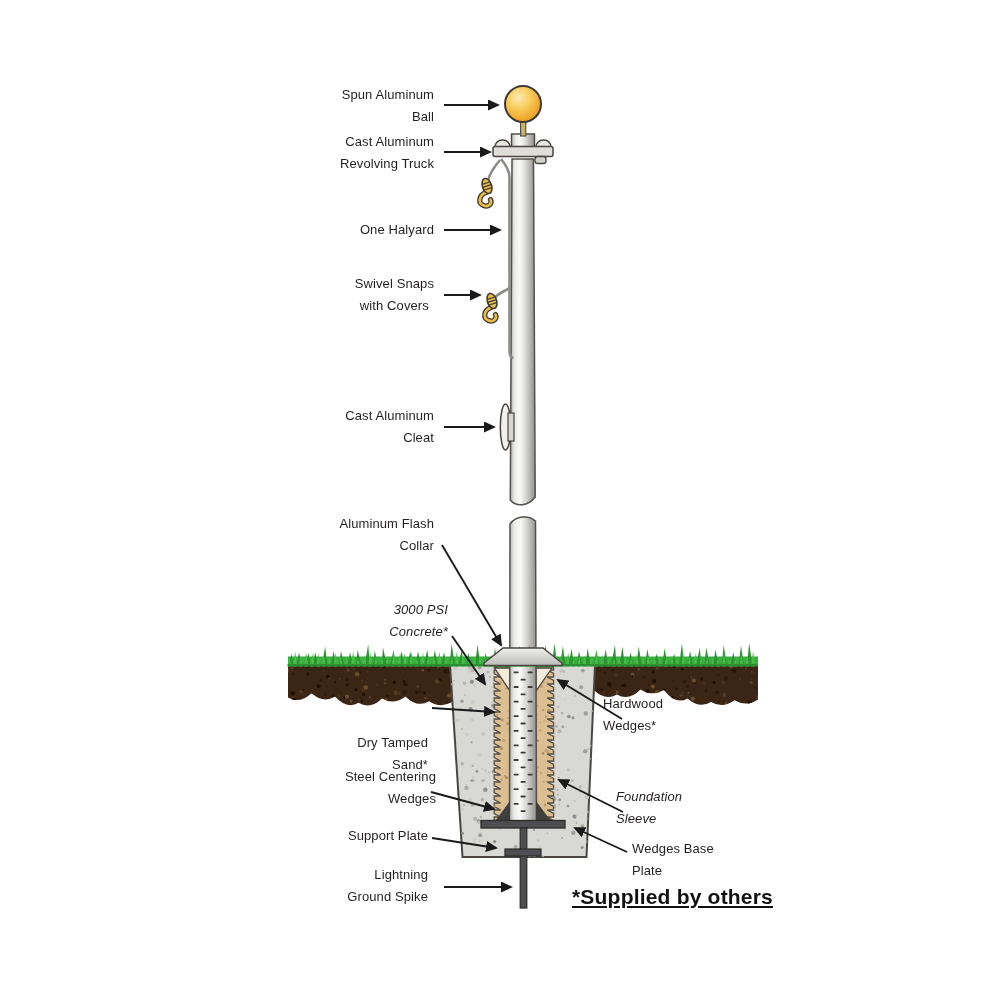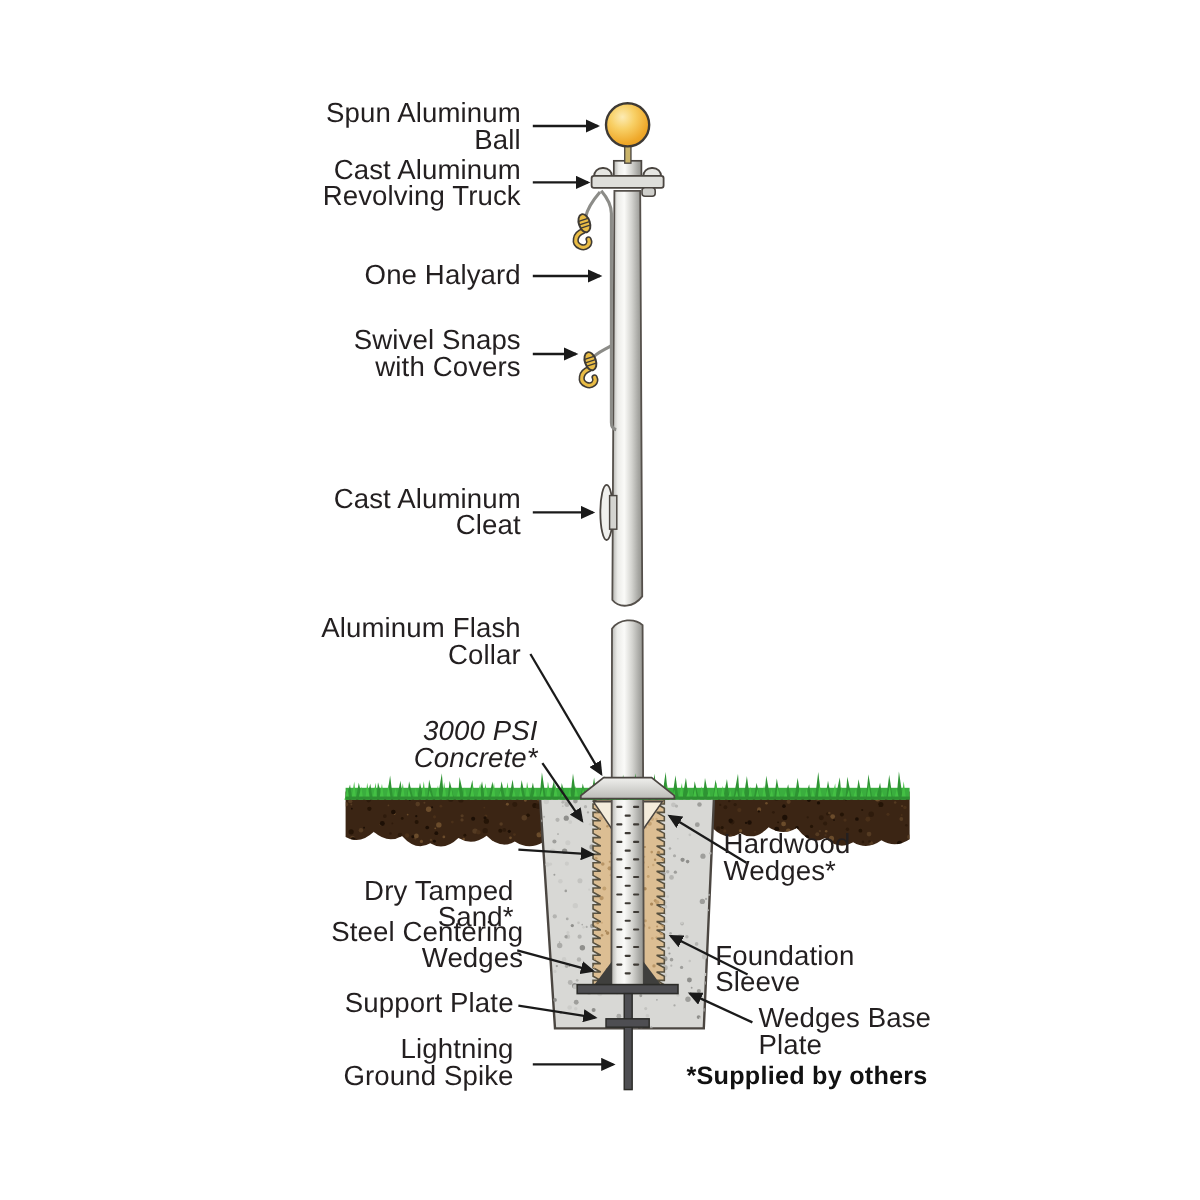--- a/index.html
+++ b/index.html
@@ -1,25 +1,25 @@
 <!DOCTYPE html>
 <html><head>
 <meta charset="utf-8">
 <title>Diagram</title>
 <style>
   html,body{margin:0;padding:0;background:#ffffff;}
   #stage{position:relative;width:1000px;height:1000px;background:#fff;overflow:hidden;
          font-family:"Liberation Sans","DejaVu Sans",sans-serif;}
   #art{position:absolute;left:0;top:0;}
-  .lbl{position:absolute;font-size:23px;line-height:21.5px;color:#231F20;
+  .lbl{position:absolute;font-size:13px;line-height:21.5px;color:#231F20;
        white-space:pre-line;letter-spacing:0.1px;}
   .lbl.r{text-align:right;}
   .lbl.l{text-align:left;}
   .footnote{position:absolute;font-size:21px;font-weight:bold;color:#111111;
-            letter-spacing:0.2px;}
+            letter-spacing:0.2px;text-decoration:underline;}
 </style>
 </head>
 <body>
 
 <div id="stage">
 
 <svg id="art" width="1000" height="1000" viewBox="0 0 1000 1000">
   <defs>
     <radialGradient id="ballGrad" cx="0.38" cy="0.32" r="0.8">
       <stop offset="0" stop-color="#FCEBB4"></stop>
@@ -952,36 +952,36 @@
     <line x1="627" y1="852" x2="575" y2="828" marker-end="url(#ah)"></line>
     <line x1="444" y1="887" x2="511" y2="887" marker-end="url(#ah)"></line>
   </g>
 </svg>
 
 <div class="lbl r" style="right:566px;top:84px;">Spun Aluminum
 Ball</div>
 <div class="lbl r" style="right:566px;top:131px;">Cast Aluminum
 Revolving Truck</div>
 <div class="lbl r" style="right:566px;top:219px;">One Halyard</div>
-<div class="lbl r" style="right:566px;top:273px;">Swivel Snaps
+<div class="lbl r" style="right:566px;top:273px;text-align:center;">Swivel Snaps
 with Covers</div>
 <div class="lbl r" style="right:566px;top:405px;">Cast Aluminum
 Cleat</div>
 <div class="lbl r" style="right:566px;top:513px;">Aluminum Flash
 Collar</div>
 <div class="lbl r" style="right:552px;top:599px;font-style:italic;">3000 PSI
 Concrete*</div>
 <div class="lbl r" style="right:572px;top:732px;text-align:right;">Dry Tamped
 Sand*</div>
 <div class="lbl r" style="right:564px;top:766px;">Steel Centering
 Wedges</div>
 <div class="lbl r" style="right:572px;top:825px;">Support Plate</div>
 <div class="lbl r" style="right:572px;top:864px;">Lightning
 Ground Spike</div>
 <div class="lbl l" style="left:603px;top:693px;">Hardwood
 Wedges*</div>
-<div class="lbl l" style="left:596px;top:786px;">Foundation
+<div class="lbl l" style="left:616px;top:786px;font-style:italic;">Foundation
 Sleeve</div>
 <div class="lbl l" style="left:632px;top:838px;">Wedges Base
 Plate</div>
 <div class="footnote" style="left:572px;top:885px;">*Supplied by others</div>
 
 </div>
 
 </body></html>

